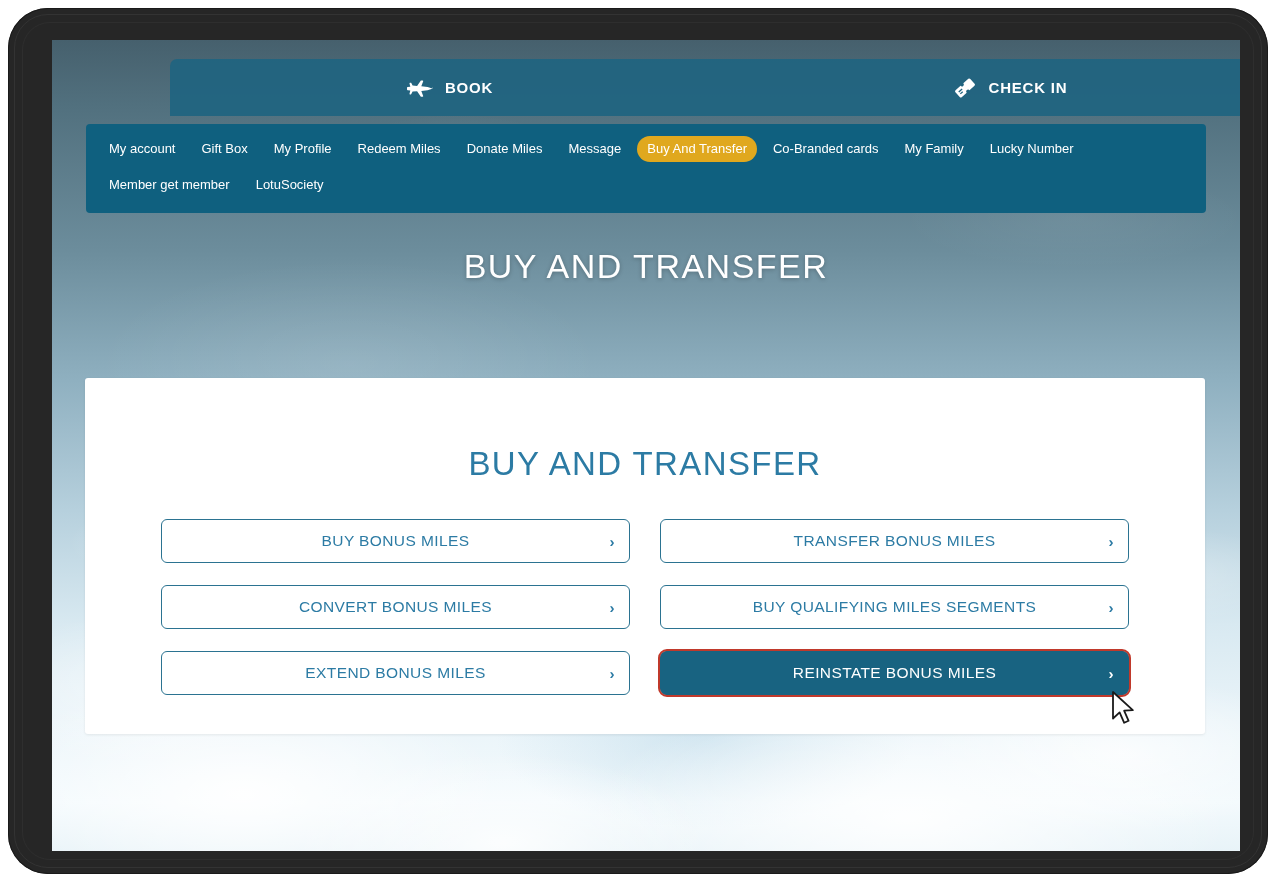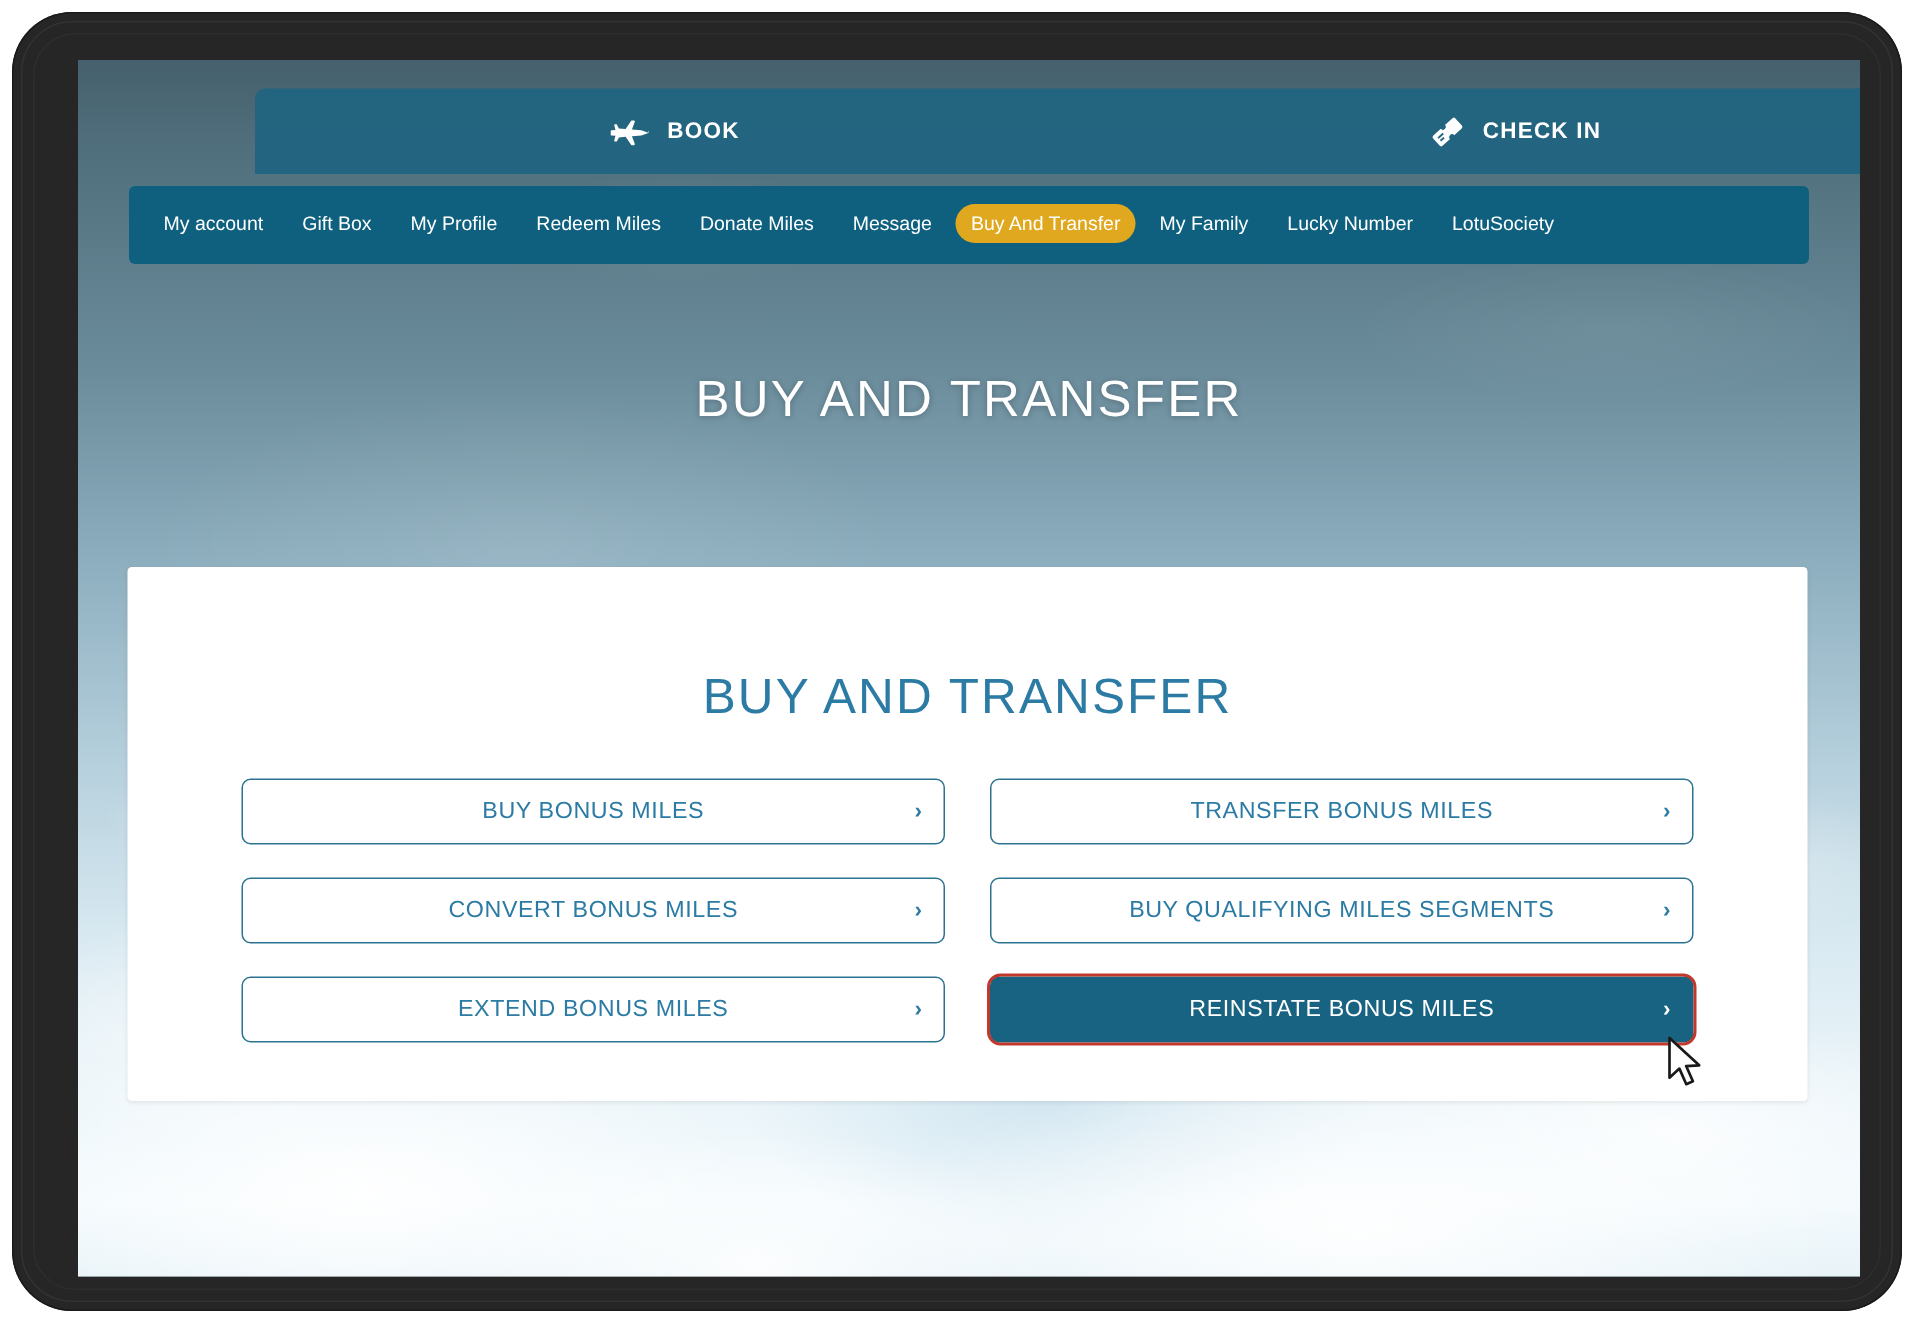--- a/index.html
+++ b/index.html
@@ -277,22 +277,24 @@
     </div>
 
     <nav class="subnav">
       <span class="subnav-item">My account</span>
       <span class="subnav-item">Gift Box</span>
       <span class="subnav-item">My Profile</span>
       <span class="subnav-item">Redeem Miles</span>
       <span class="subnav-item">Donate Miles</span>
       <span class="subnav-item">Message</span>
       <span class="subnav-item active">Buy And Transfer</span>
+      <span class="subnav-item">Co-Branded cards</span>
       <span class="subnav-item">My Family</span>
       <span class="subnav-item">Lucky Number</span>
+      <span class="subnav-item">Member get member</span>
       <span class="subnav-item">LotuSociety</span>
     </nav>
 
     <div class="hero-title">BUY AND TRANSFER</div>
 
     <section class="card">
       <h1 class="card-title">BUY AND TRANSFER</h1>
 
       <div class="btn-grid">
 

